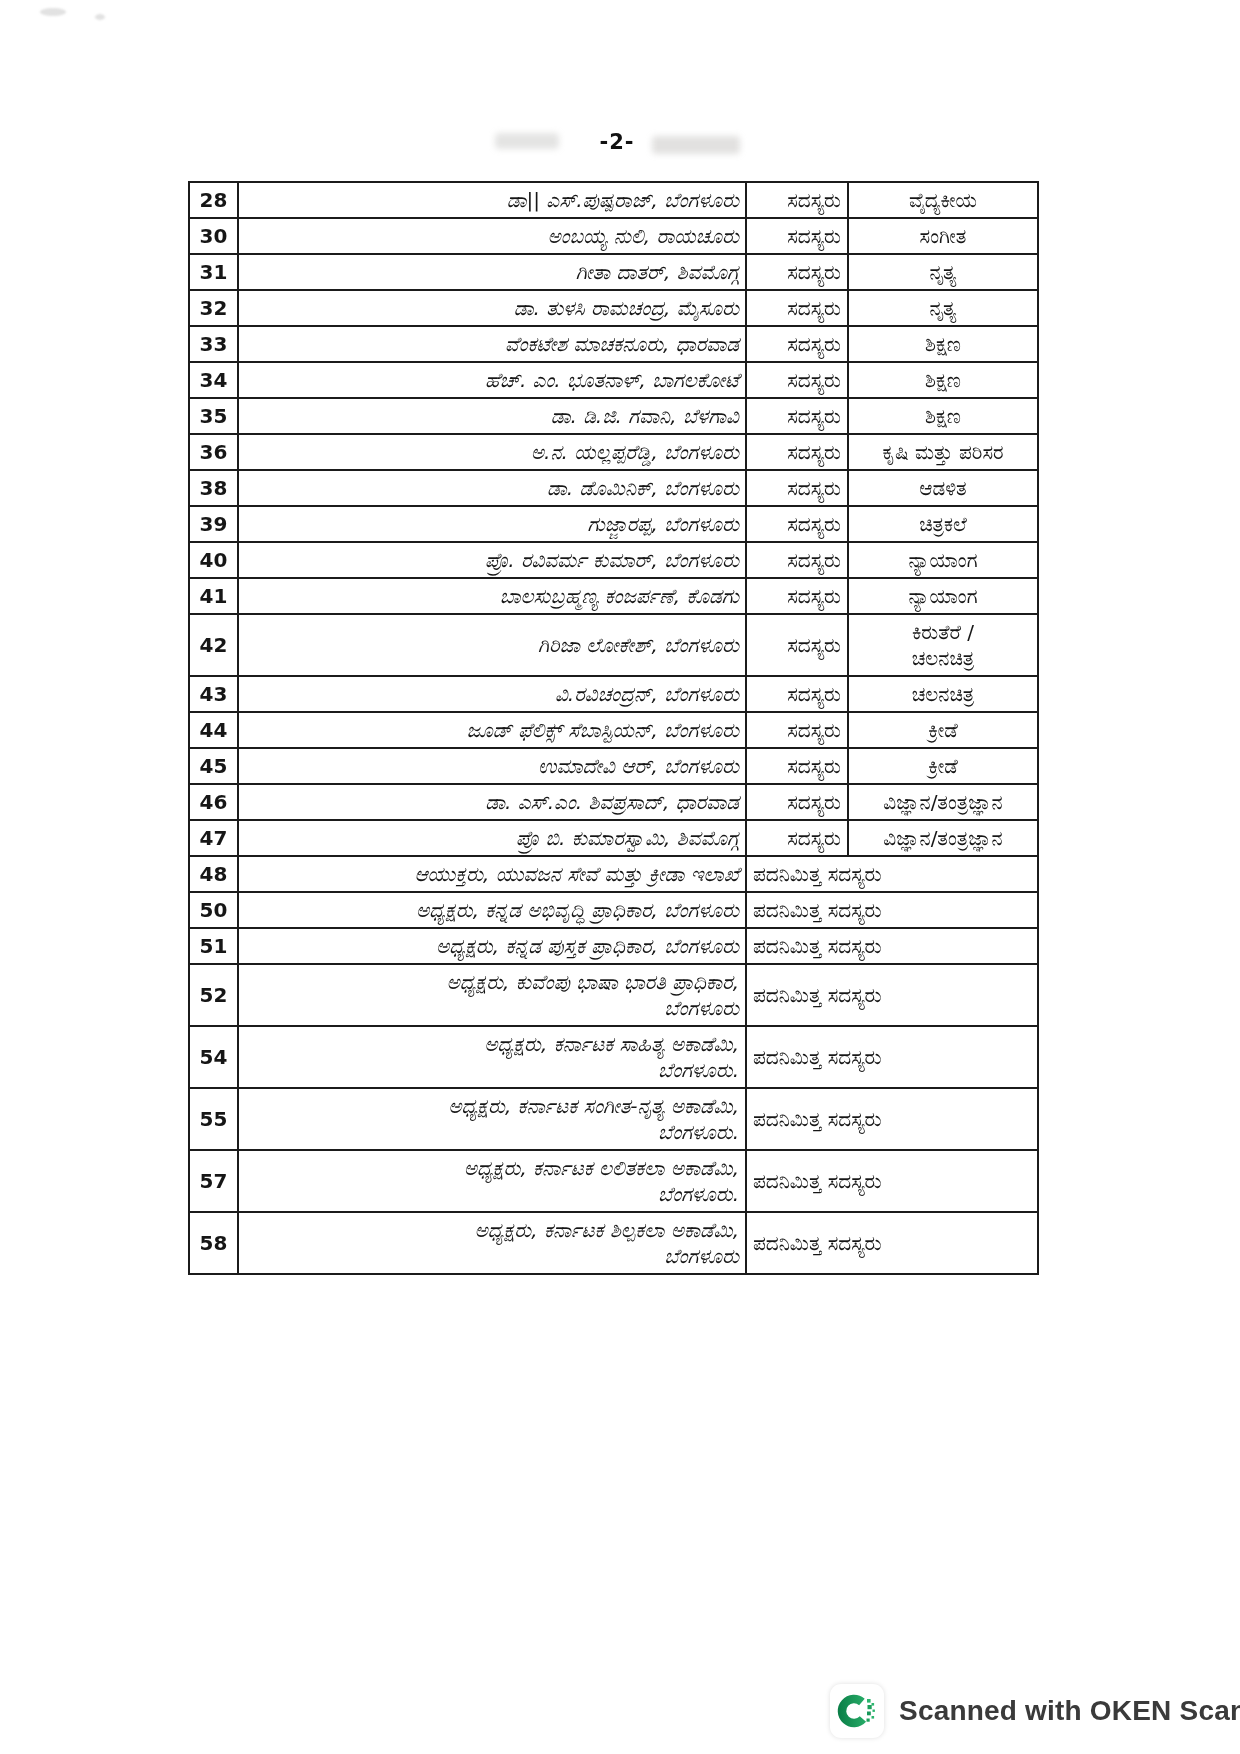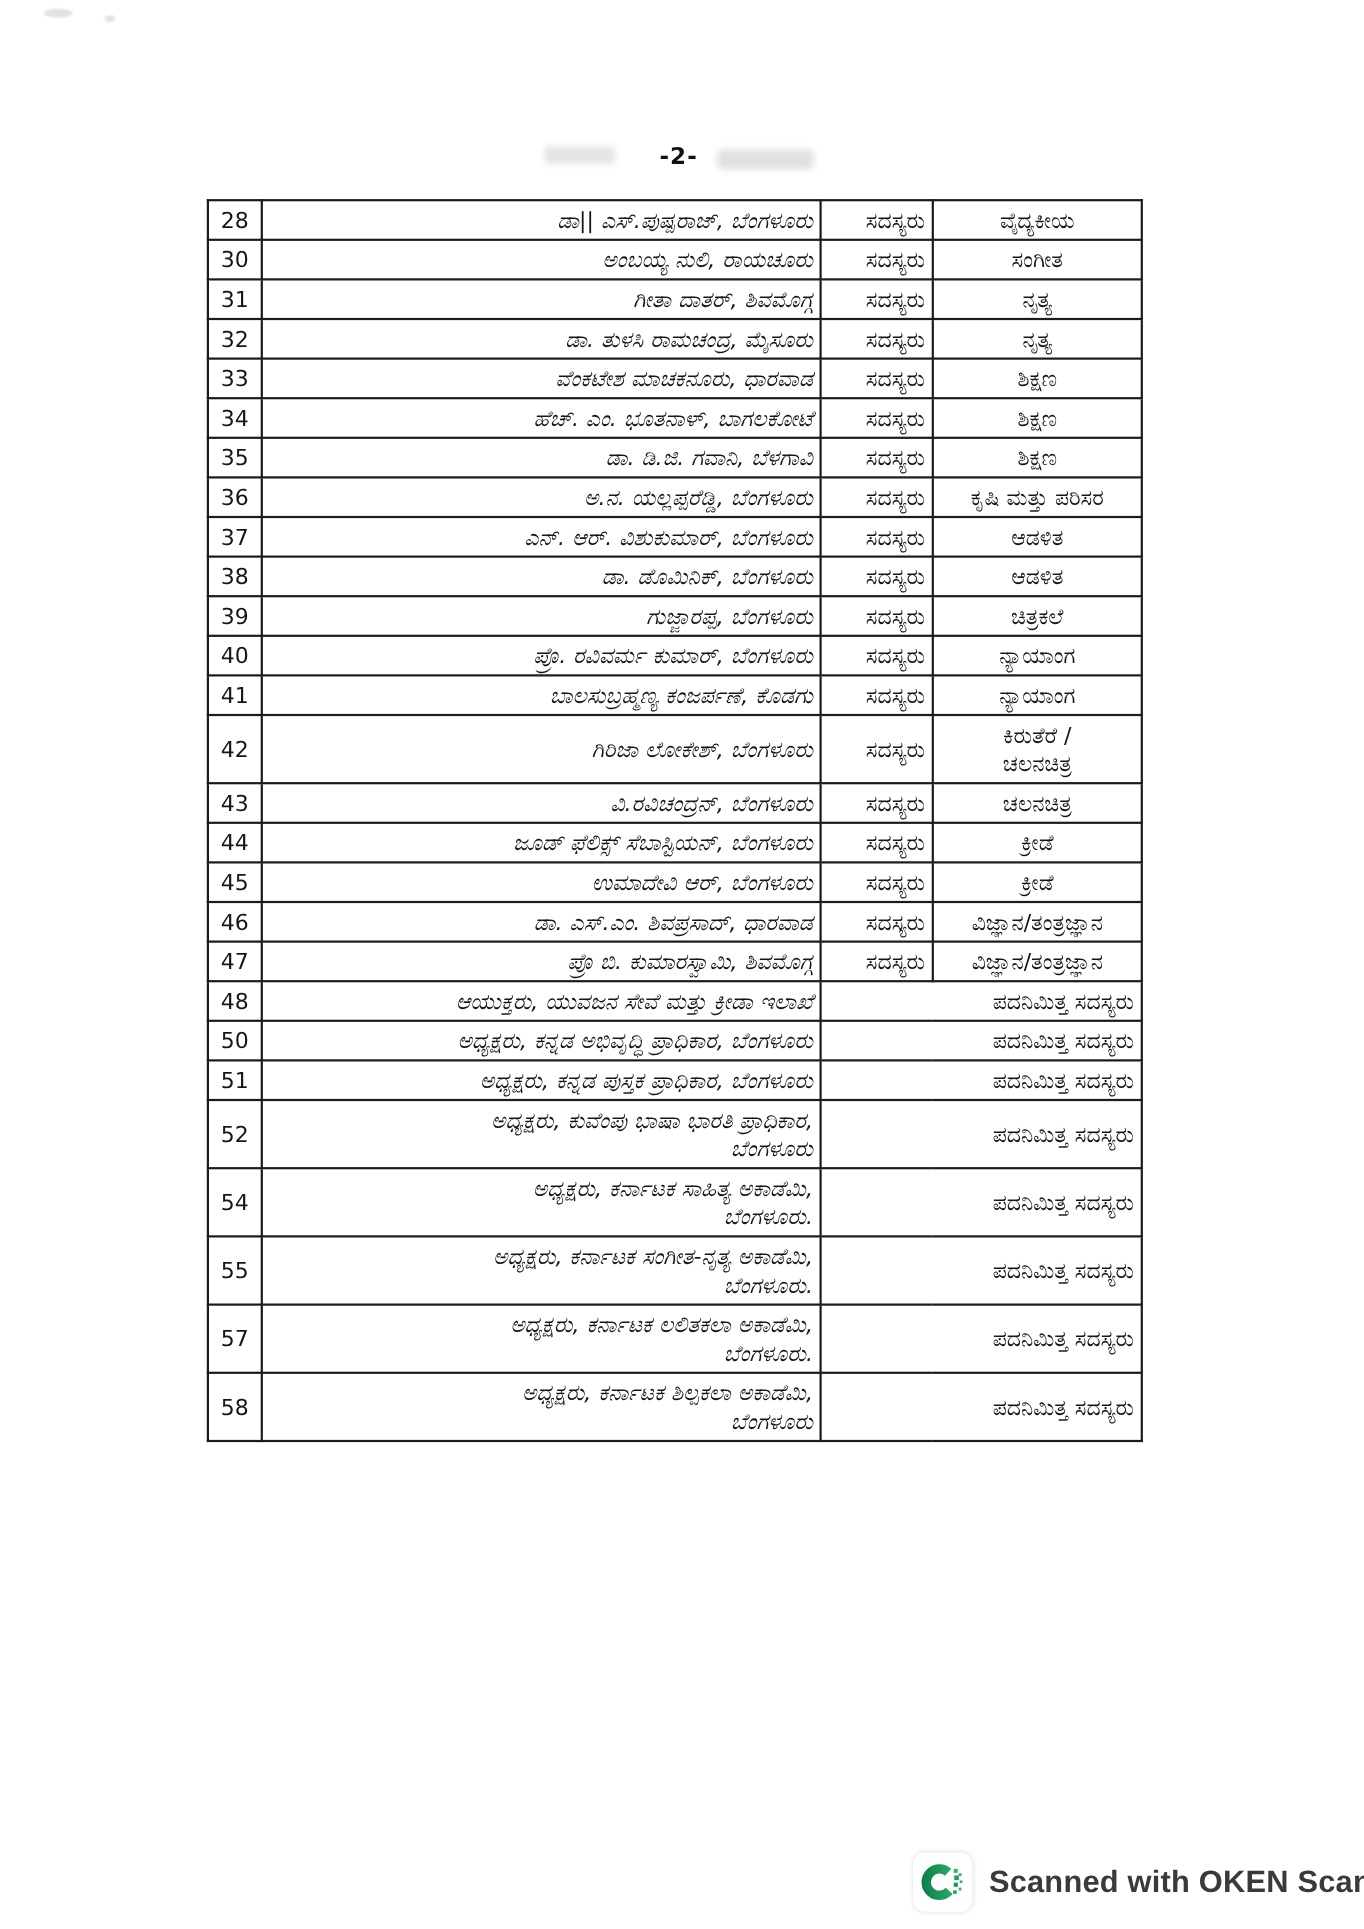--- a/index.html
+++ b/index.html
@@ -31,25 +31,25 @@
     table-layout:fixed;
   }
   table.members-table td {
     border:2px solid #1b1b1b;
     font-size:20px;
     line-height:26px;
     padding:4px 6px;
     color:#161616;
     vertical-align:middle;
   }
-  td.c-no    { text-align:center; font-weight:400; font-size:18px; color:#1d1d1d; }
+  td.c-no    { text-align:center; font-weight:700; font-size:18px; color:#1d1d1d; }
   td.c-name  { text-align:right; padding-left:10px; white-space:pre-line;font-style:italic; }
   td.c-role  { text-align:right; }
   td.c-field { text-align:center; white-space:pre-line;margin-left:40px; }
-  td.c-merged{ text-align:right; }
+  td.c-merged{ text-align:left; }
 
   .footer {
     position:absolute; left:830px; top:1684px;
     display:flex; align-items:center; gap:15px;
   }
   .oken-logo {
     width:54px; height:54px;
     background:#ffffff;
     border-radius:11px;
     box-shadow:0 0 5px rgba(0,0,0,.13);
@@ -125,26 +125,20 @@
           <td class="c-no">35</td>
           <td class="c-name">ಡಾ. ಡಿ.ಜಿ. ಗವಾನಿ, ಬೆಳಗಾವಿ</td>
           <td class="c-role">ಸದಸ್ಯರು</td>
           <td class="c-field">ಶಿಕ್ಷಣ</td>
         </tr>
         <tr>
           <td class="c-no">36</td>
           <td class="c-name">ಅ.ನ. ಯಲ್ಲಪ್ಪರೆಡ್ಡಿ, ಬೆಂಗಳೂರು</td>
           <td class="c-role">ಸದಸ್ಯರು</td>
           <td class="c-field">ಕೃಷಿ ಮತ್ತು ಪರಿಸರ</td>
-        </tr>
-        <tr>
-          <td class="c-no">37</td>
-          <td class="c-name">ಎನ್. ಆರ್. ವಿಶುಕುಮಾರ್, ಬೆಂಗಳೂರು</td>
-          <td class="c-role">ಸದಸ್ಯರು</td>
-          <td class="c-field">ಆಡಳಿತ</td>
         </tr>
         <tr>
           <td class="c-no">38</td>
           <td class="c-name">ಡಾ. ಡೊಮಿನಿಕ್, ಬೆಂಗಳೂರು</td>
           <td class="c-role">ಸದಸ್ಯರು</td>
           <td class="c-field">ಆಡಳಿತ</td>
         </tr>
         <tr>
           <td class="c-no">39</td>
           <td class="c-name">ಗುಜ್ಜಾರಪ್ಪ, ಬೆಂಗಳೂರು</td>

